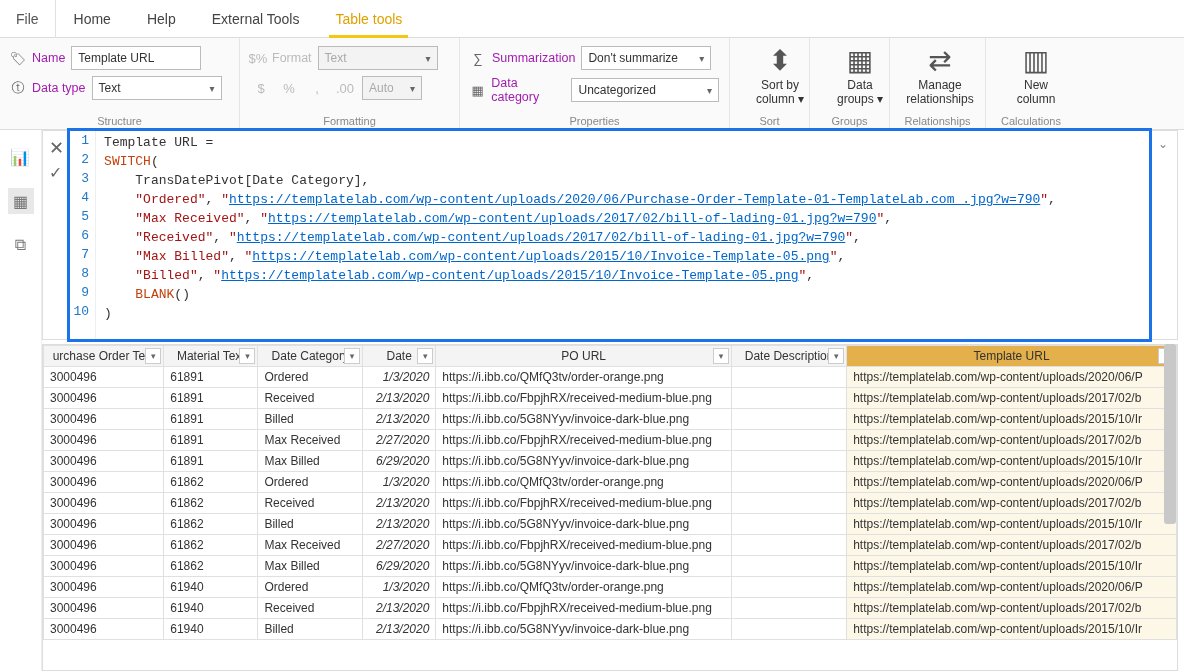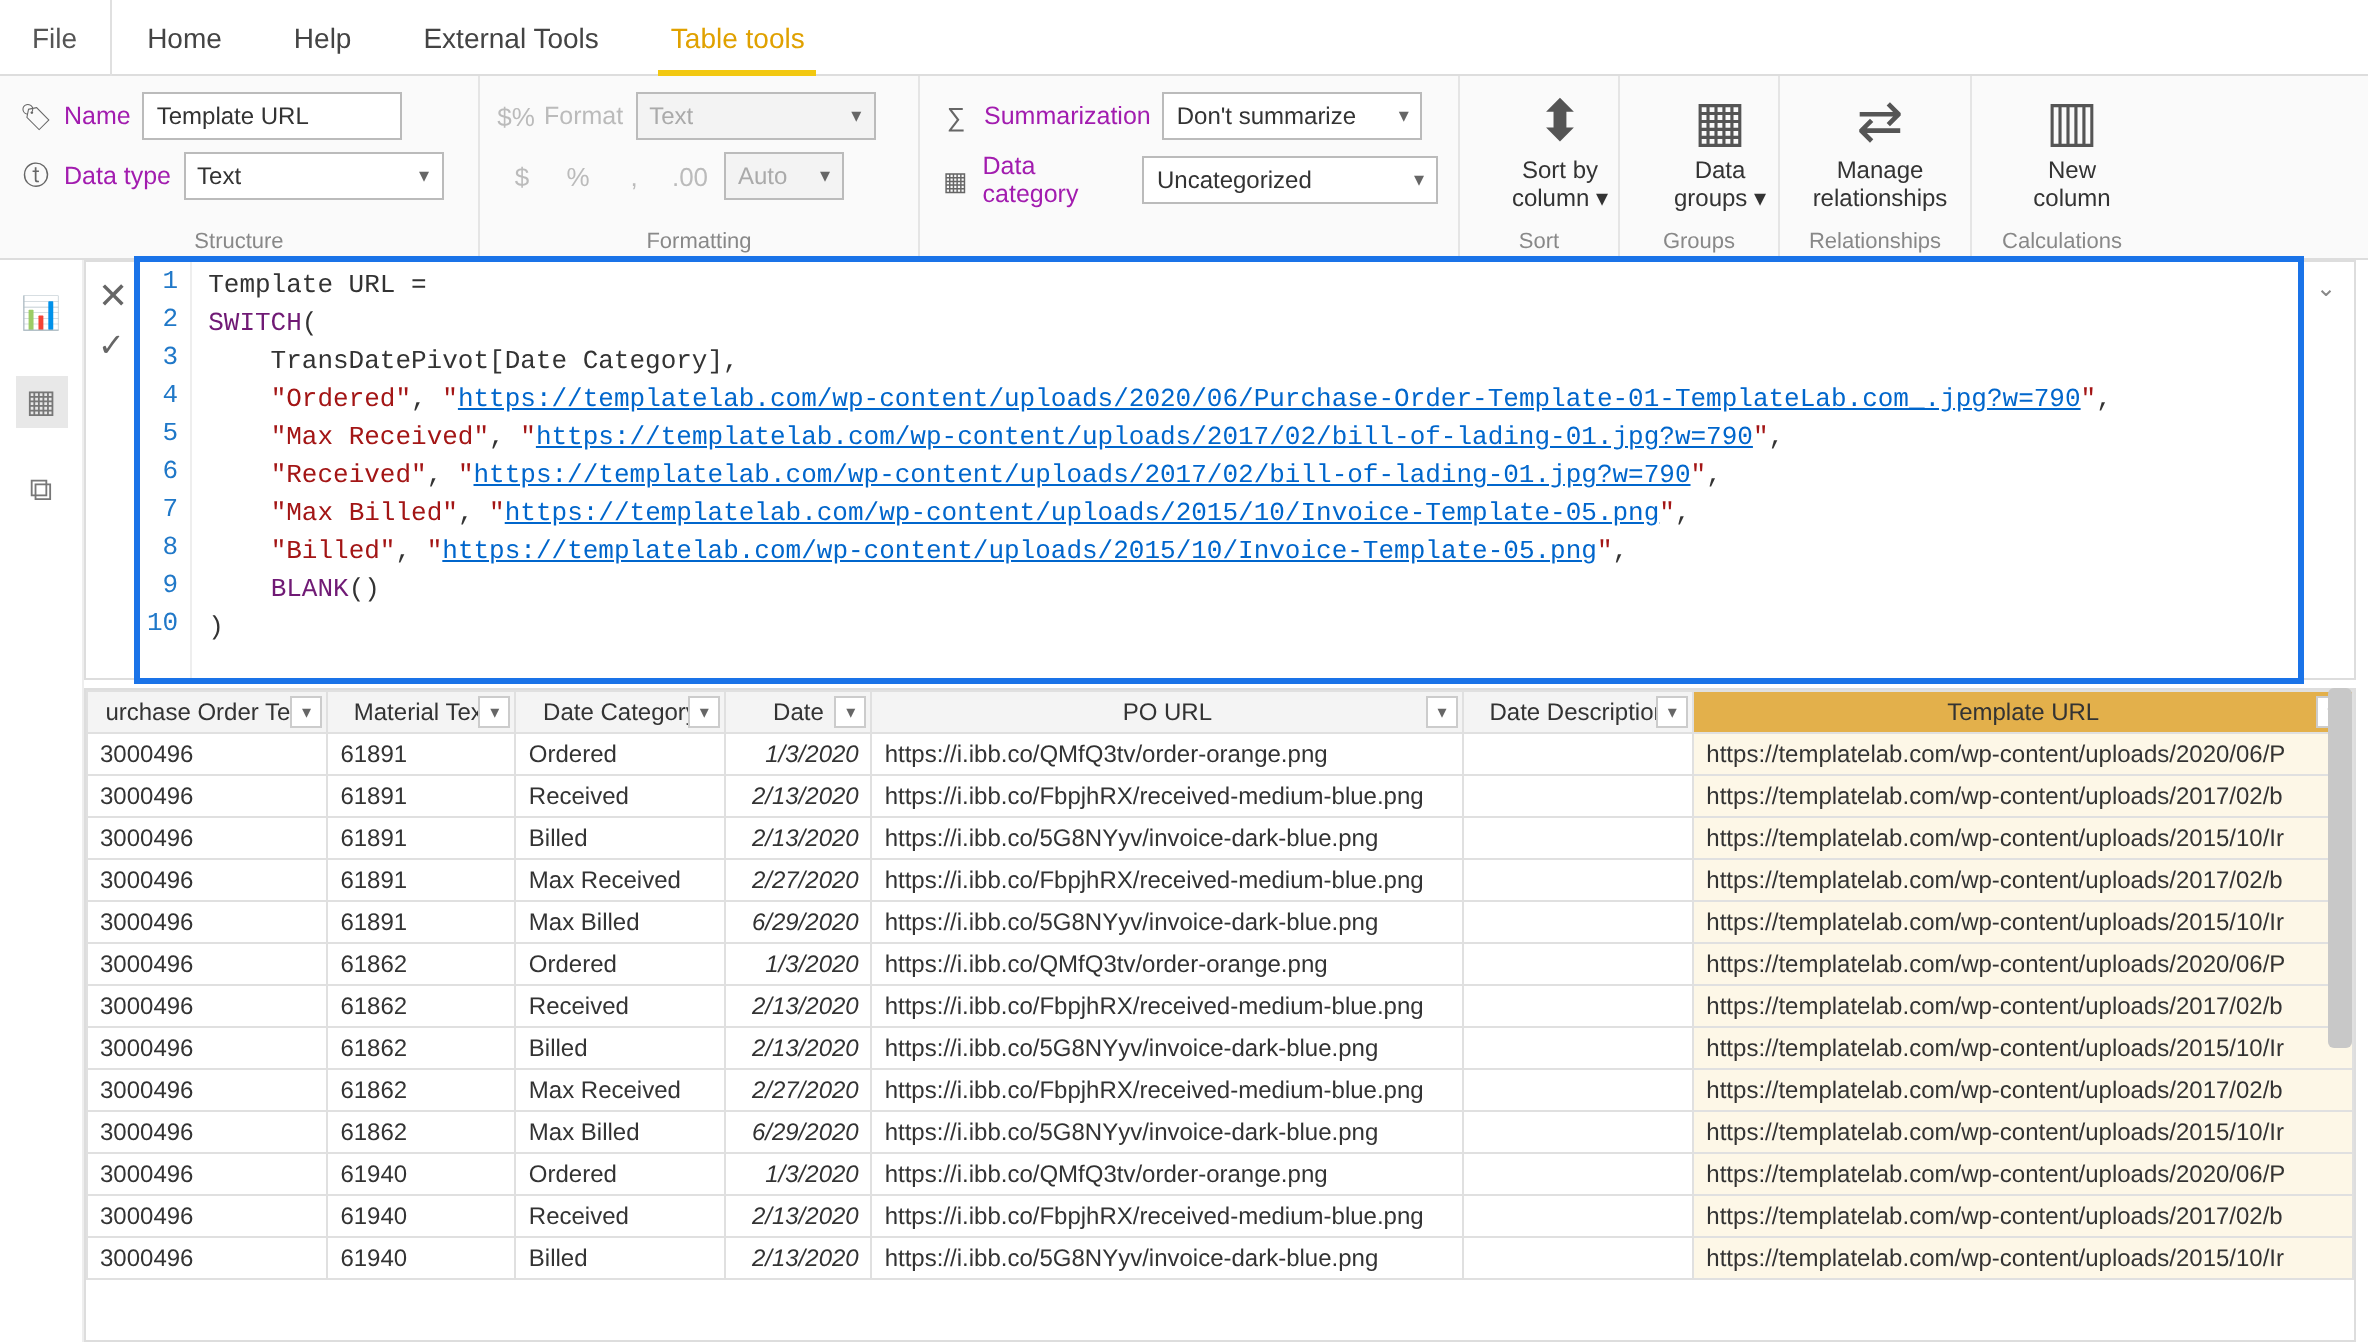--- a/index.html
+++ b/index.html
@@ -39,21 +39,21 @@
   .formula-wrap { position:absolute; left:42px; top:130px; right:6px; display:flex; border:1px solid #ddd; background:#fff; }
   .fx-btns { display:flex; flex-direction:column; padding:6px 6px 0; gap:4px; }
   .fx-x { font-size:18px; color:#666; }
   .fx-chk { font-size:16px; color:#666; }
   .formula-editor { flex:1; font-family: Consolas, "Courier New", monospace; font-size:13px; line-height:19px; padding:2px 4px; background:#fff; position:relative; white-space:pre; overflow:auto; }
   .formula-editor.hl { outline:3px solid #1a73e8; }
   .gutter { position:absolute; left:0; top:0; bottom:0; width:26px; background:#fff; color:#2078c8; text-align:right; padding-right:6px; border-right:1px solid #eee; }
   .code { margin-left:30px; }
   .str { color:#a31515; }
   .url { color:#0066cc; text-decoration:underline; }
-  .fn { color:#701a75; }
+  .fn { color:#c2410c; }
   .expand { width:28px; display:flex; align-items:flex-start; justify-content:center; padding-top:6px; color:#888; font-size:12px; }
 
   
   .grid { position:absolute; left:42px; right:6px; top:344px; bottom:0; overflow:auto; border:1px solid #ddd; }
   table { border-collapse:collapse; width:100%; font-size:12px; }
   th, td { border:1px solid #e0e0e0; padding:3px 6px; white-space:nowrap; overflow:hidden; text-overflow:ellipsis; }
   th { background:#f4f4f4; font-weight:normal; position:relative; }
   th .filter { position:absolute; right:2px; top:2px; bottom:2px; width:16px; border:1px solid #ccc; display:flex; align-items:center; justify-content:center; font-size:9px; color:#666; background:#fff; }
   th.sel { background:#e3b04b; }
   td.sel { background:#fdf7e7; }
@@ -133,20 +133,21 @@
       </div>
       <div class="rr">
         <span class="rr-icon">▦</span>
         <span class="rr-label">Data category</span>
         <div class="rr-input" style="width:154px">
             <span>Uncategorized</span>
             <span class="caret">▾</span>
           </div>
       </div>
     </div>
+    <div class="group-label">Properties</div>
   </div>
 
   <div class="ribbon-group" style="width:80px">
     <div class="big-btn">
       <div class="bi">⬍</div>
       <div class="bl"><span>Sort by</span><br><span>column</span> ▾</div>
     </div>
     <div class="group-label">Sort</div>
   </div>
 

